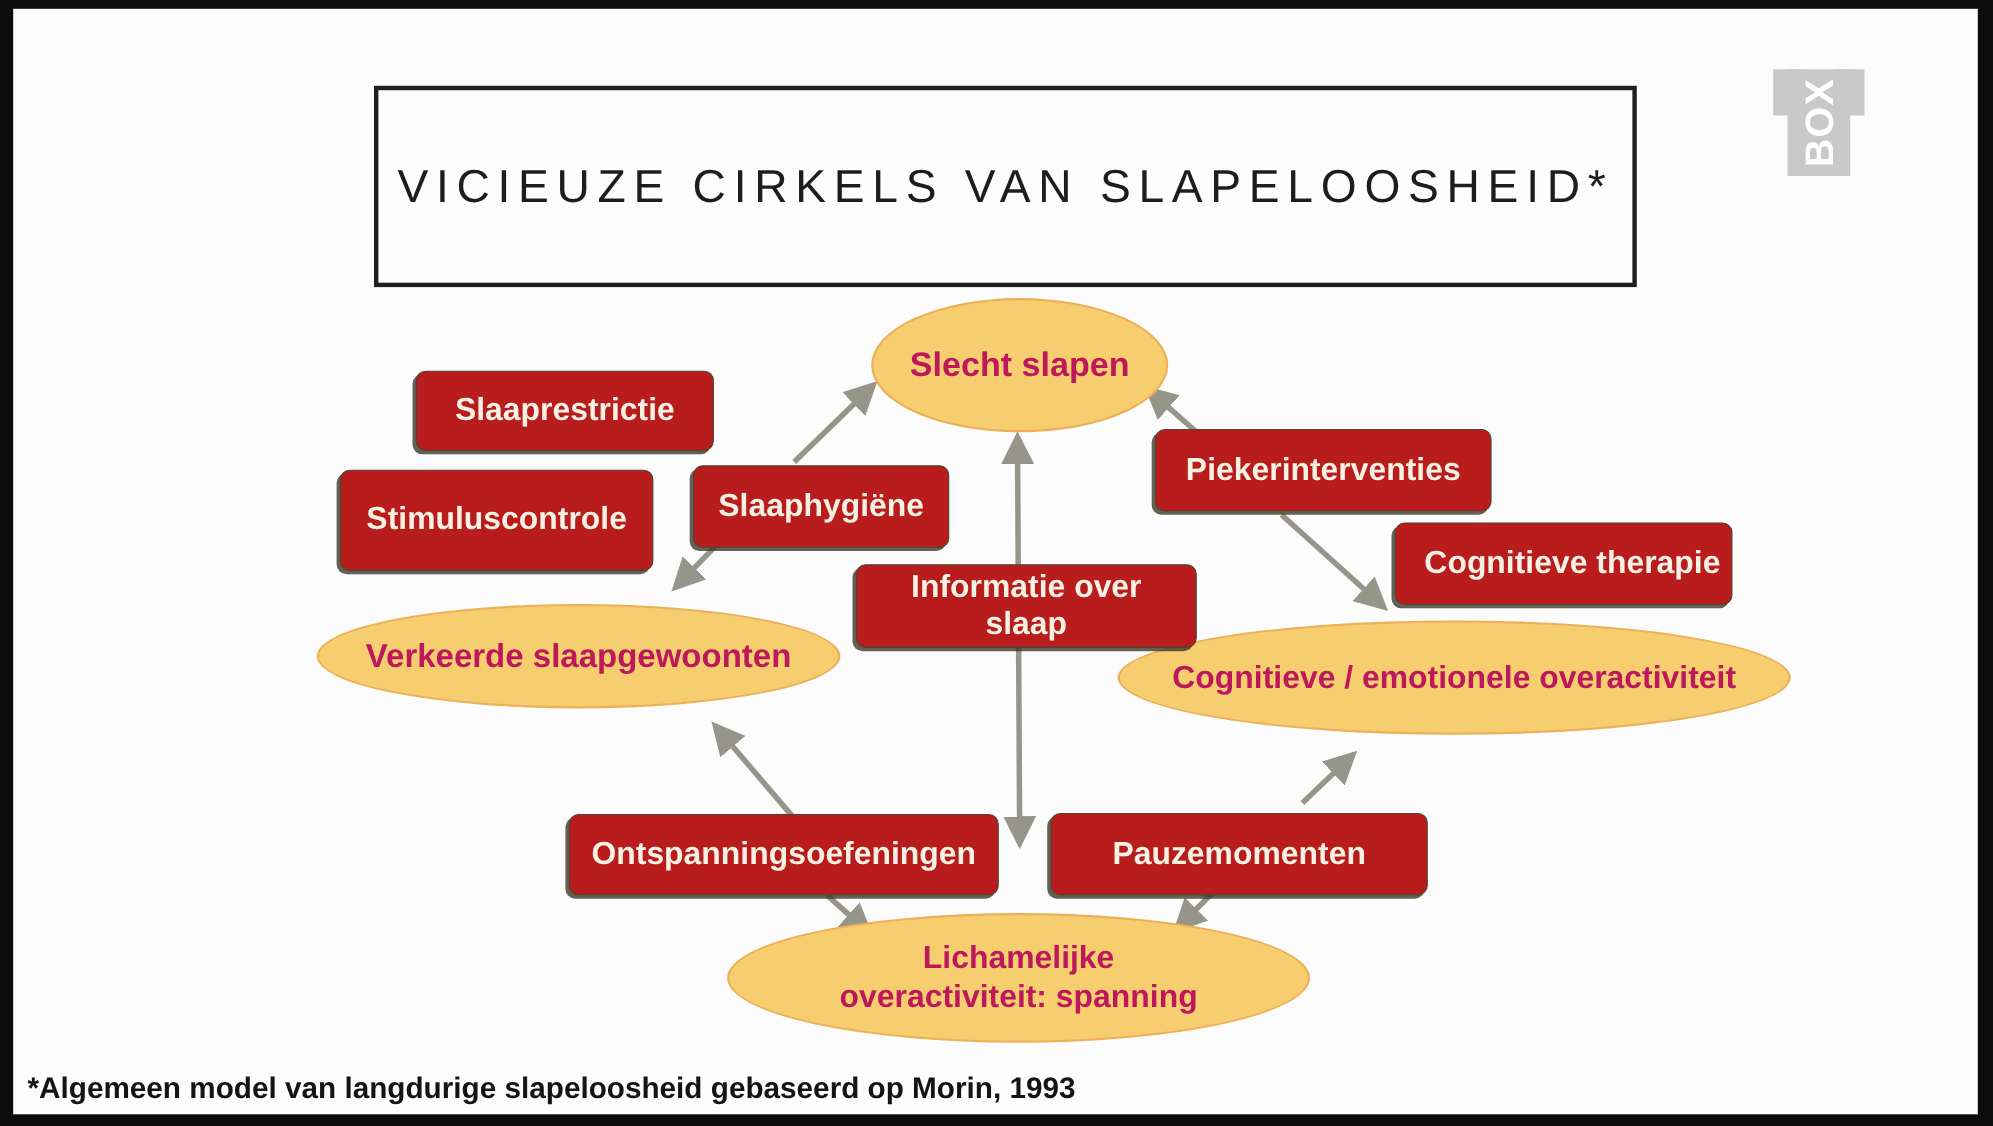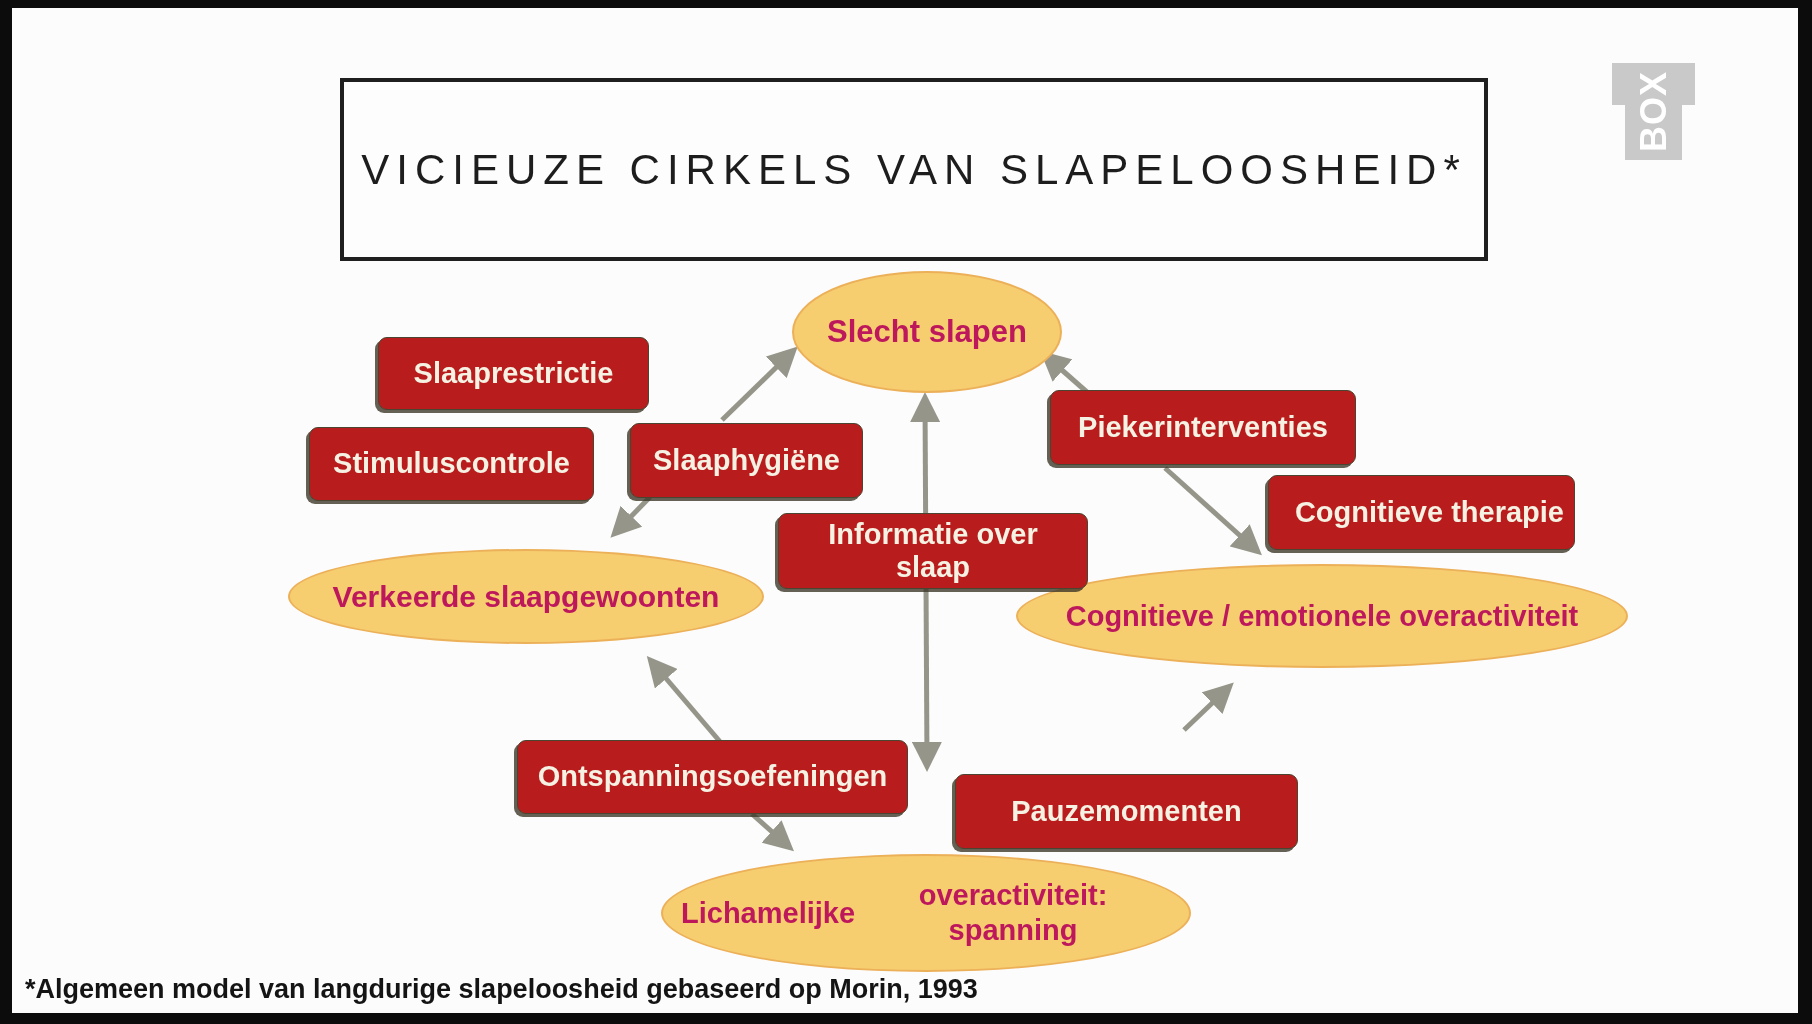--- a/index.html
+++ b/index.html
@@ -65,44 +65,44 @@
 
   <div class="node ellipse" style="left:792px;top:271px;width:270px;height:122px;font-size:31px;">
     <span>Slecht slapen</span>
   </div>
   <div class="node ellipse" style="left:288px;top:549px;width:476px;height:95px;font-size:30px;text-align:right;">
     <span>Verkeerde slaapgewoonten</span>
   </div>
   <div class="node ellipse" style="left:1016px;top:564px;width:612px;height:104px;">
     <span>Cognitieve / emotionele overactiviteit</span>
   </div>
-  <div class="node ellipse" style="left:661px;top:854px;width:530px;height:118px;flex-direction:row;">
+  <div class="node ellipse" style="left:661px;top:830px;width:530px;height:118px;flex-direction:column;">
     <span>Lichamelijke</span>
     <span>overactiviteit: spanning</span>
   </div>
 
   <div class="node box" style="left:378px;top:337px;width:271px;height:73px;">
     <span>Slaaprestrictie</span>
   </div>
-  <div class="node box" style="left:309px;top:427px;width:285px;height:74px;">
+  <div class="node box" style="left:309px;top:427px;width:285px;height:92px;">
     <span>Stimuluscontrole</span>
   </div>
   <div class="node box" style="left:630px;top:423px;width:233px;height:75px;">
     <span>Slaaphygiëne</span>
   </div>
   <div class="node box" style="left:1050px;top:390px;width:306px;height:75px;">
     <span>Piekerinterventies</span>
   </div>
   <div class="node box" style="left:1268px;top:475px;width:307px;height:75px;justify-content:flex-end;">
     <span>Cognitieve therapie</span>
   </div>
   <div class="node box" style="left:778px;top:513px;width:310px;height:76px;">
     <span>Informatie over slaap</span>
   </div>
   <div class="node box" style="left:517px;top:740px;width:391px;height:74px;">
     <span>Ontspanningsoefeningen</span>
   </div>
-  <div class="node box" style="left:955px;top:774px;width:343px;height:75px;">
+  <div class="node box" style="left:955px;top:739px;width:343px;height:75px;">
     <span>Pauzemomenten</span>
   </div>
 
   <div class="footer-note">*Algemeen model van langdurige slapeloosheid gebaseerd op Morin, 1993</div>
 </div>
 
 </body></html>

